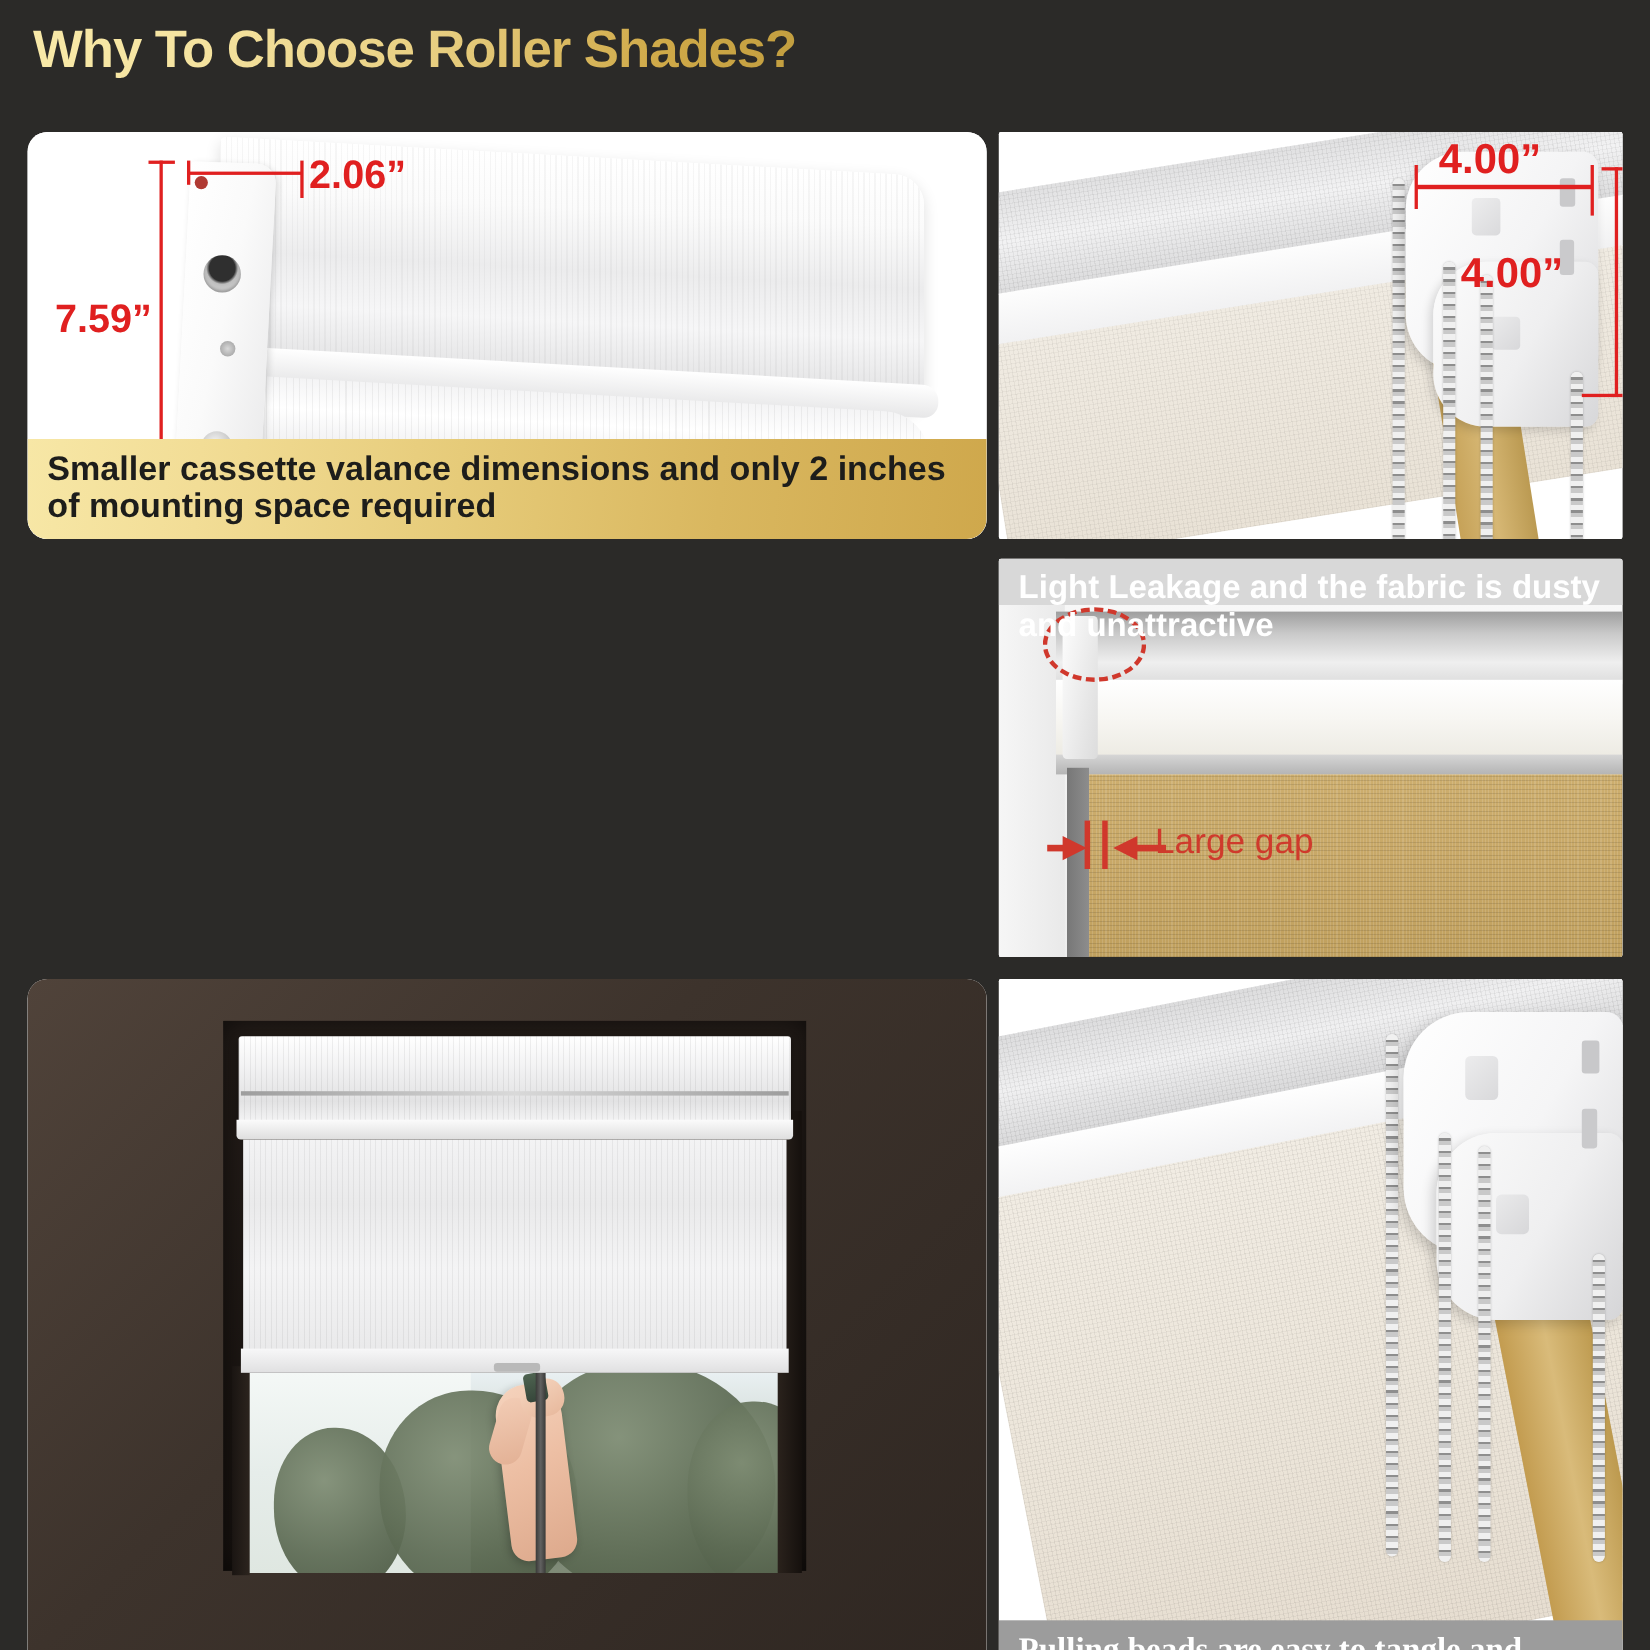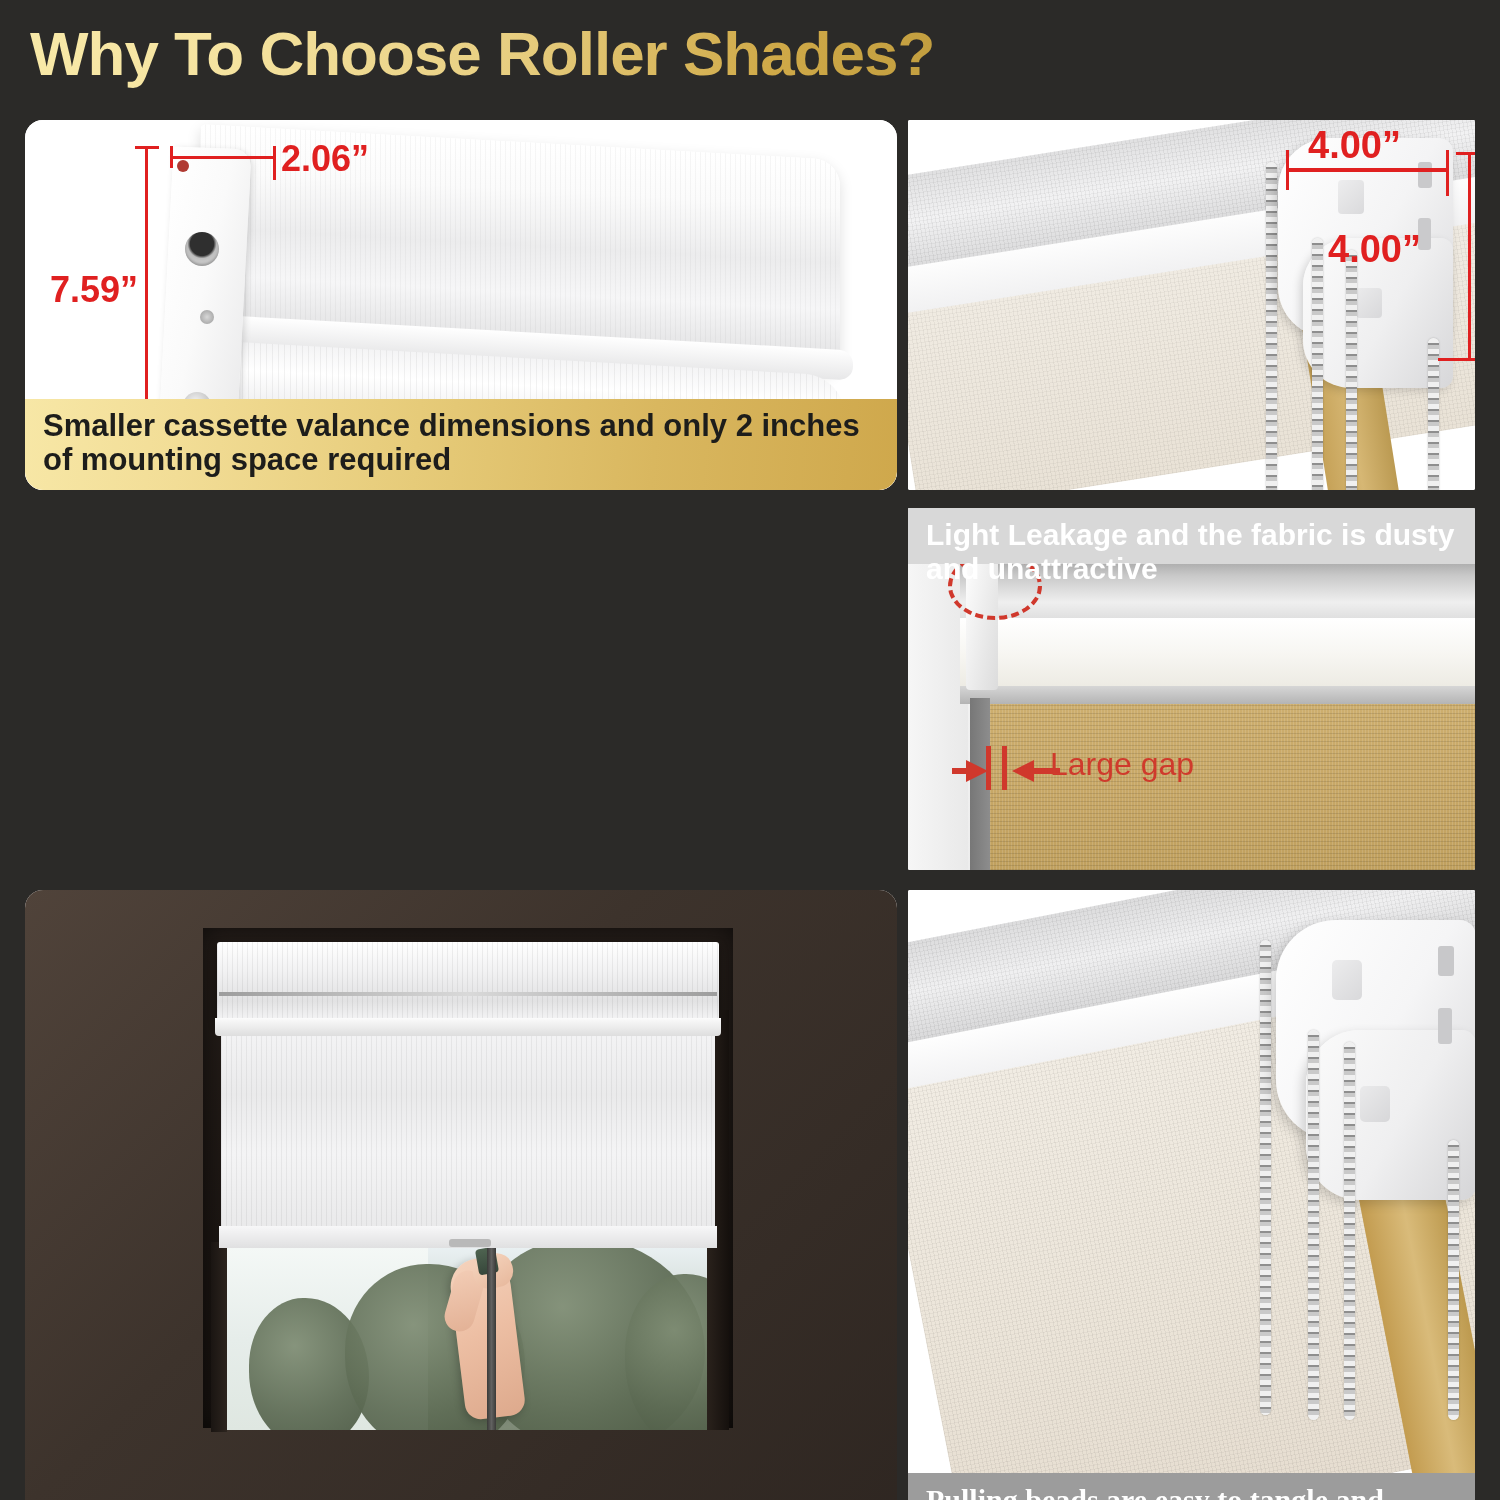--- a/index.html
+++ b/index.html
@@ -7,21 +7,21 @@
     width:1500px;height:1500px;
     background:#2b2a28;
     font-family:"Liberation Sans", sans-serif;
     overflow:hidden;
   }
   .page{position:relative;width:1500px;height:1500px;}
 
   
   .title{
     position:absolute;left:30px;top:18px;
-    font-size:62px;font-weight:bold;letter-spacing:-1px;
+    font-size:48px;font-weight:bold;letter-spacing:-1px;
     background:linear-gradient(100deg,#f8e9a8 0%,#f5e3a0 22%,#e8cf82 52%,#cfa948 82%,#c29e3f 100%);
     -webkit-background-clip:text;background-clip:text;
     -webkit-text-fill-color:transparent;color:#dcb862;
     white-space:nowrap;
   }
 
   
   .panel{position:absolute;overflow:hidden;background:#fff;}
   .panel.left{left:25px;width:872px;border-radius:18px;}
   .panel.right{left:908px;width:567px;border-radius:2px;}
@@ -198,21 +198,21 @@
     background:linear-gradient(90deg,#8f8f8f,#c2c2c2);}
   .dcircle{position:absolute;border:4px dashed #d0382c;border-radius:50%;}
   .p3 .dc{left:310px;top:18px;width:72px;height:72px;}
   .gaplbl{position:absolute;color:#cf3a2c;font-size:32px;font-weight:normal;}
   .arrow{position:absolute;width:0;height:0;}
   .arrow.right{border-top:11px solid transparent;border-bottom:11px solid transparent;border-left:22px solid #d0382c;}
   .arrow.left{border-top:11px solid transparent;border-bottom:11px solid transparent;border-right:22px solid #d0382c;}
 
   
   .p4 .bg{position:absolute;inset:0;background:linear-gradient(180deg,#fbfbfb 0%,#f4f4f4 22%,#ededed 100%);}
-  .p4 .gray{position:absolute;left:0;top:0;right:0;height:56px;background:#d8d8d8;}
+  .p4 .gray{position:absolute;left:0;top:0;right:0;height:42px;background:#d8d8d8;}
   .p4 .wallL{position:absolute;left:0;top:0;width:60px;bottom:0;background:linear-gradient(90deg,#f6f6f6,#e9e9e9);}
   .p4 .beamTop{position:absolute;left:52px;top:48px;right:0;height:66px;
     background:linear-gradient(180deg,#9e9e9e 0%,#c9c9c9 30%,#efefef 70%,#dcdcdc 100%);}
   .p4 .beamWhite{position:absolute;left:52px;top:110px;right:0;height:72px;
     background:linear-gradient(180deg,#ffffff,#f7f6f2,#eceae2);}
   .p4 .beamEdge{position:absolute;left:52px;top:178px;right:0;height:18px;
     background:linear-gradient(180deg,#d6d6d6,#b4b4b4);}
   .p4 .fabric{position:absolute;left:82px;top:196px;right:0;bottom:0;
     background:linear-gradient(180deg,#cdae6e 0%,#c7a766 55%,#c0a05e 100%);}
   .p4 .fabric::after{content:"";position:absolute;inset:0;

